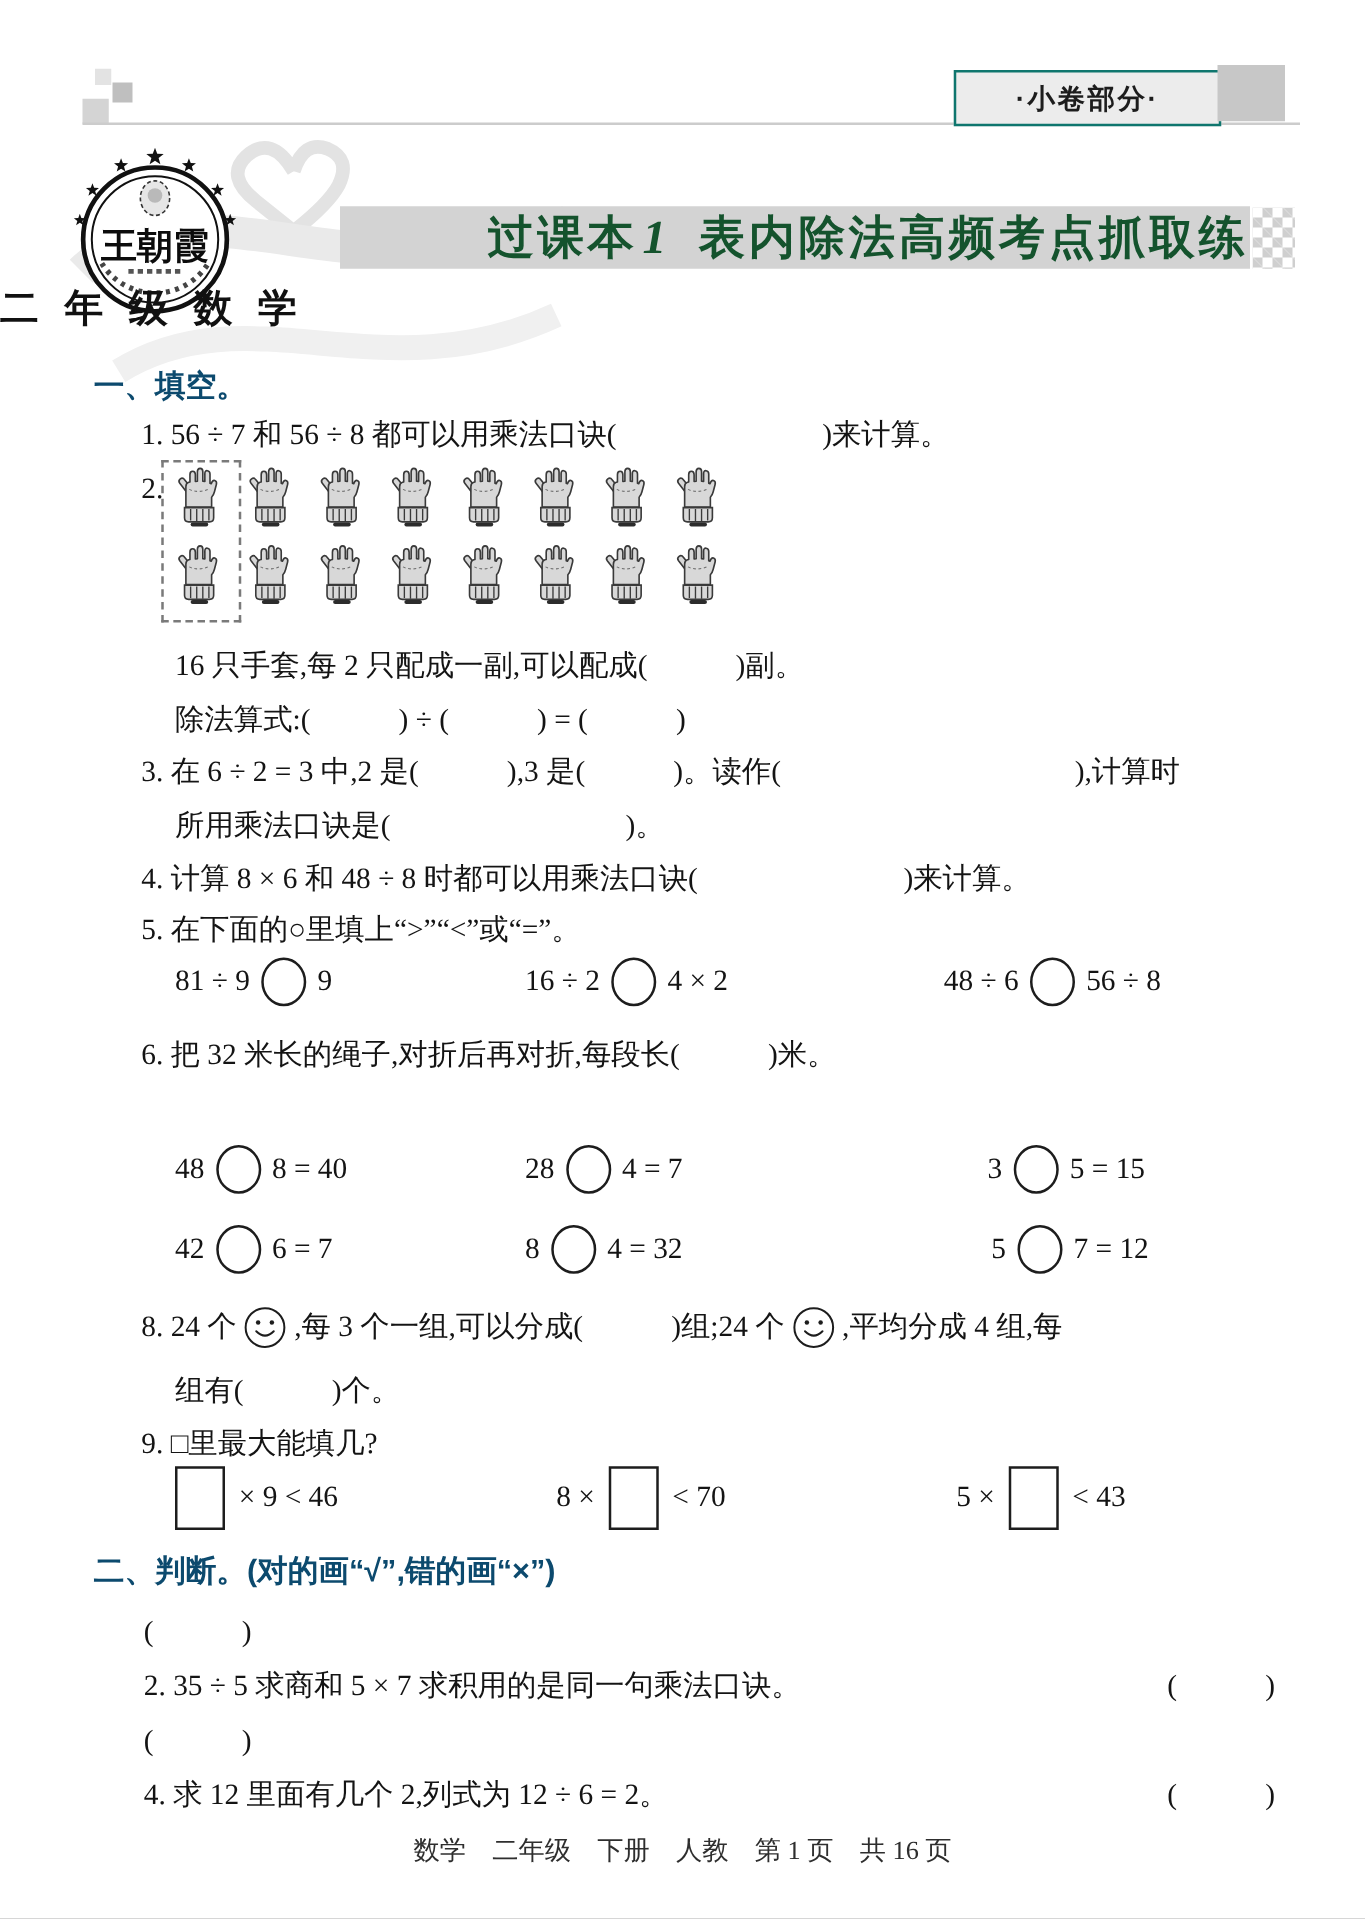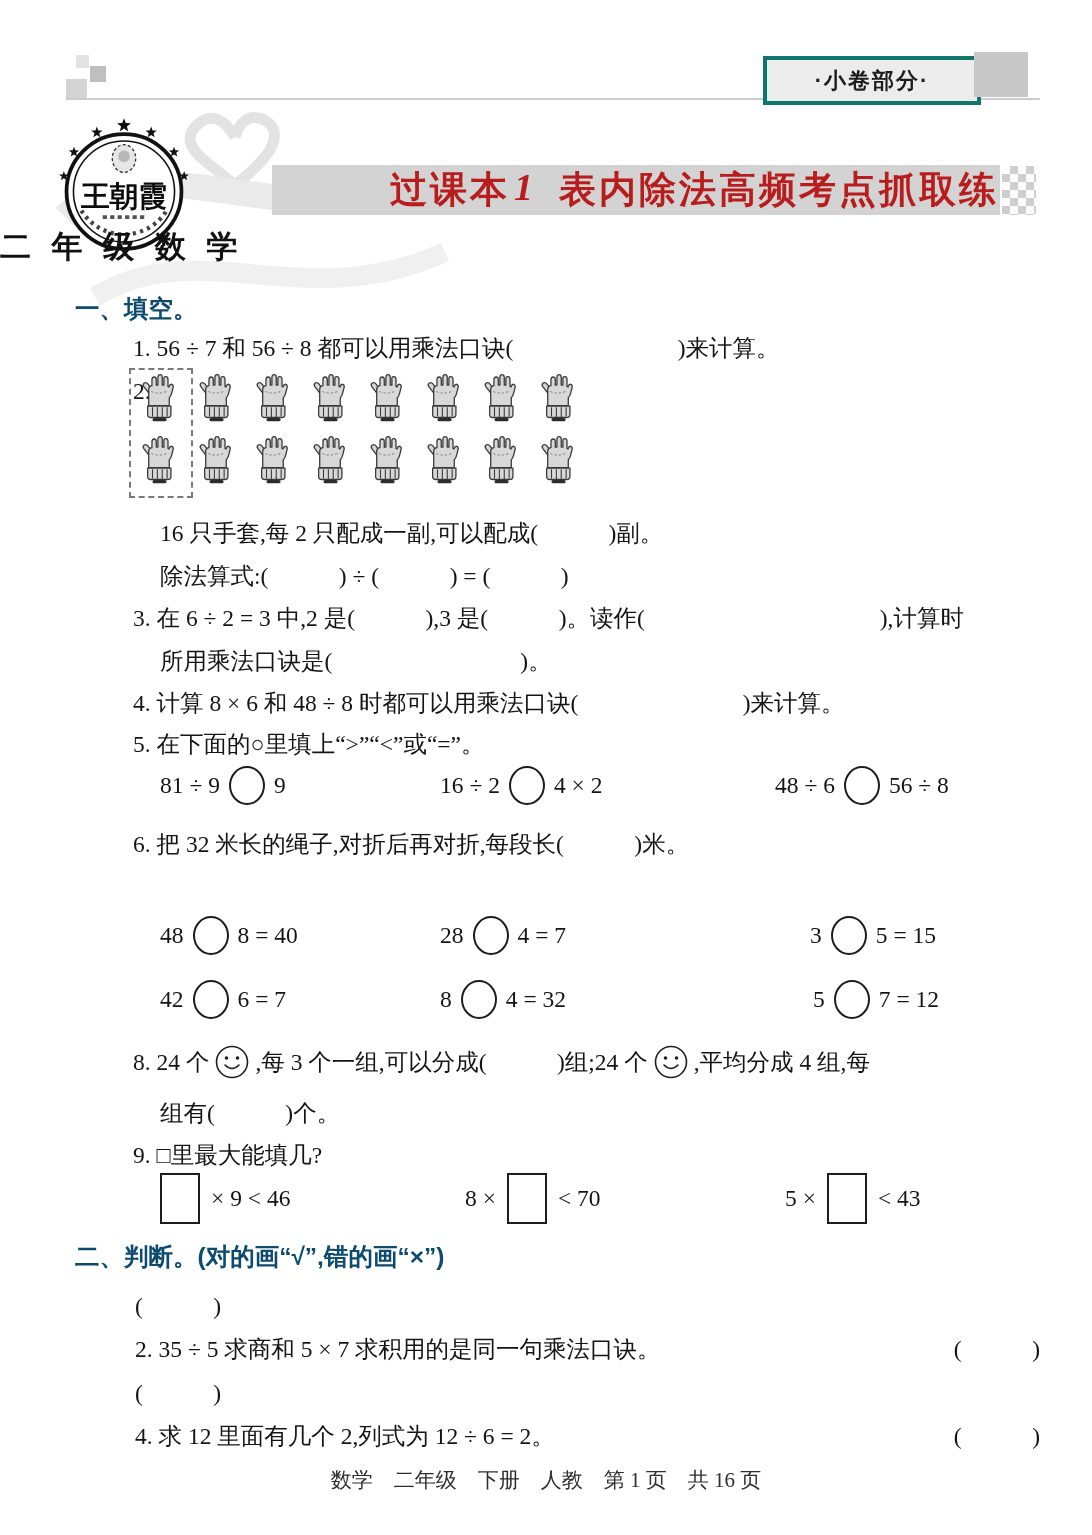--- a/index.html
+++ b/index.html
@@ -11,51 +11,51 @@
   .abs{position:absolute;}
   .t{white-space:pre-wrap;}
 
   
   .sq1{left:76px;top:55px;width:13px;height:13px;background:#e3e3e3;}
   .sq2{left:90px;top:66px;width:16px;height:16px;background:#bfbfbf;}
   .sq3{left:66px;top:79px;width:21px;height:20px;background:#d4d4d4;}
   .header-rule{left:66px;top:98px;width:974px;height:2px;background:#cccccc;}
   .badge-box{
     left:763px;top:56px;width:210px;height:41px;background:#ececec;
-    border:4px solid #0f766e;display:flex;align-items:center;justify-content:center;
+    border:2px solid #0f766e;display:flex;align-items:center;justify-content:center;
     font-family:"Liberation Sans","DejaVu Sans",sans-serif;font-weight:bold;
     font-size:22px;color:#1d1d1d;letter-spacing:2px;
   }
   .badge-dark{left:974px;top:52px;width:54px;height:45px;background:#c7c7c7;}
 
   
   .banner{
     left:272px;top:165px;width:728px;height:50px;background:#d3d3d3;
-    display:flex;padding-left:118px;box-sizing:border-box;
-    font-family:"Liberation Sans","DejaVu Sans",sans-serif;color:#b91c1c;
+    display:flex;align-items:center;padding-left:118px;box-sizing:border-box;
+    font-family:"Liberation Sans","DejaVu Sans",sans-serif;color:#14532d;
   }
   .banner .zh{font-weight:900;font-size:37px;letter-spacing:3px;}
   .banner .num{font-family:"Liberation Serif","DejaVu Serif",serif;font-style:italic;
     font-weight:bold;font-size:38px;margin:0 26px 0 4px;}
   .banner-checks{
     left:1002px;top:166px;width:34px;height:49px;
     background-image:
       linear-gradient(45deg,#cfcfcf 25%,transparent 25%,transparent 75%,#cfcfcf 75%),
       linear-gradient(45deg,#cfcfcf 25%,transparent 25%,transparent 75%,#cfcfcf 75%);
     background-size:16px 16px;background-position:0 0,8px 8px;
   }
 
   .subtitle{
     left:0;top:226px;width:1092px;text-align:left;
     font-family:"Liberation Sans","DejaVu Sans",sans-serif;font-weight:bold;
     font-size:31px;letter-spacing:6px;color:#111;
   }
 
   
-  .line{font-size:23.5px;line-height:34px;margin-left:20px;}
+  .line{font-size:23.5px;line-height:34px;}
   .sec-title{
     font-family:"Liberation Sans","DejaVu Sans",sans-serif;
     font-weight:bold;font-size:24.5px;color:#0c4a6e;
   }
   .row{display:flex;align-items:center;}
 
   .circle{
     display:inline-block;width:32px;height:35px;border:2px solid #1d1d1d;
     border-radius:50%;margin:0 9px;vertical-align:middle;flex:0 0 auto;background:#fff;
   }

